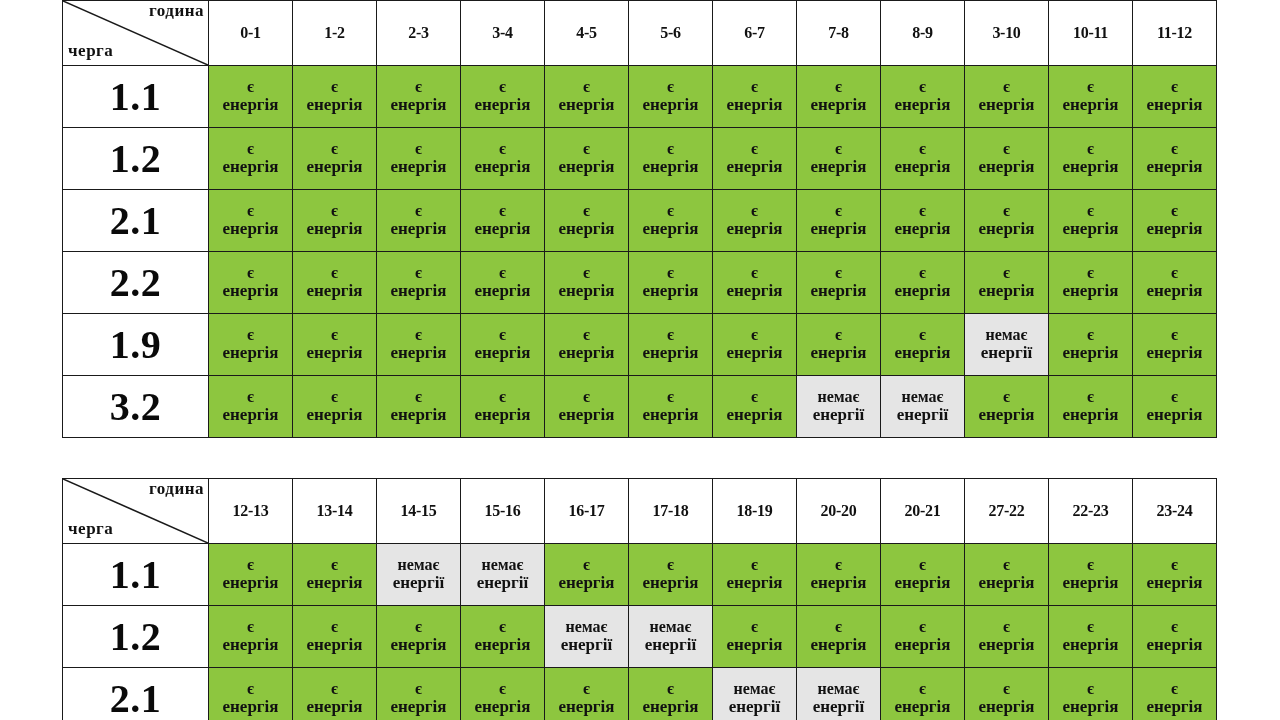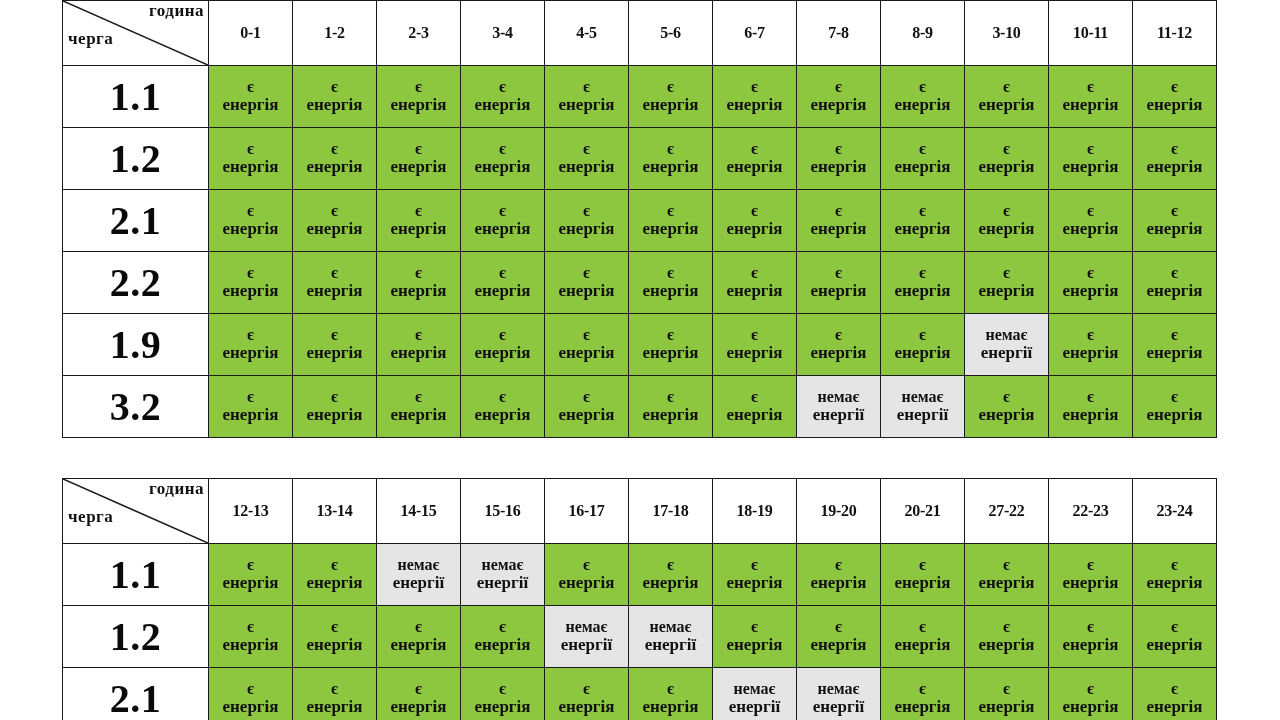--- a/index.html
+++ b/index.html
@@ -60,21 +60,21 @@
     right: 4px;
     top: 0px;
     font-size: 17px;
     font-weight: bold;
     color: #111;
     letter-spacing: 0.5px;
   }
   .corner-cell .lbl-queue {
     position: absolute;
     left: 5px;
-    bottom: 16px;
+    bottom: 4px;
     font-size: 17px;
     font-weight: bold;
     color: #111;
     letter-spacing: 0.5px;
     text-align: center;
   }
 
   .hour-head {
     width: 84px;
     height: 65px;
@@ -466,21 +466,21 @@
               <span class="lbl-hour">година</span>
               <span class="lbl-queue">черга</span>
             </th>
             <th class="hour-head">12-13</th>
             <th class="hour-head">13-14</th>
             <th class="hour-head">14-15</th>
             <th class="hour-head">15-16</th>
             <th class="hour-head">16-17</th>
             <th class="hour-head">17-18</th>
             <th class="hour-head">18-19</th>
-            <th class="hour-head">19-20</th>
+            <th class="hour-head">20-20</th>
             <th class="hour-head">20-21</th>
             <th class="hour-head">27-22</th>
             <th class="hour-head">22-23</th>
             <th class="hour-head">23-24</th>
           </tr>
         </thead>
         <tbody>
           <tr>
             <td class="queue-cell">1.1</td>
             <td class="slot on">

